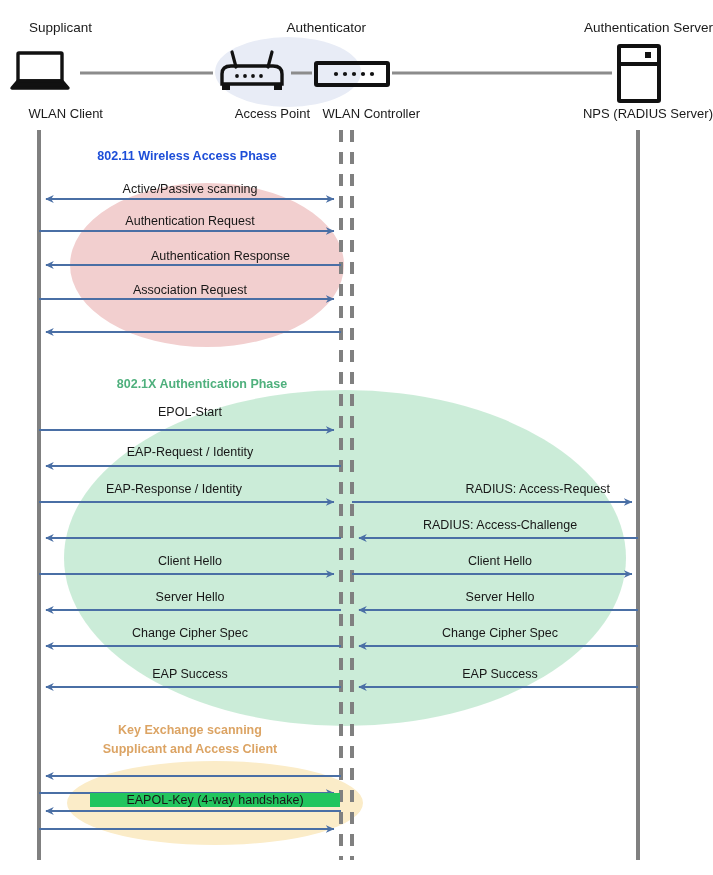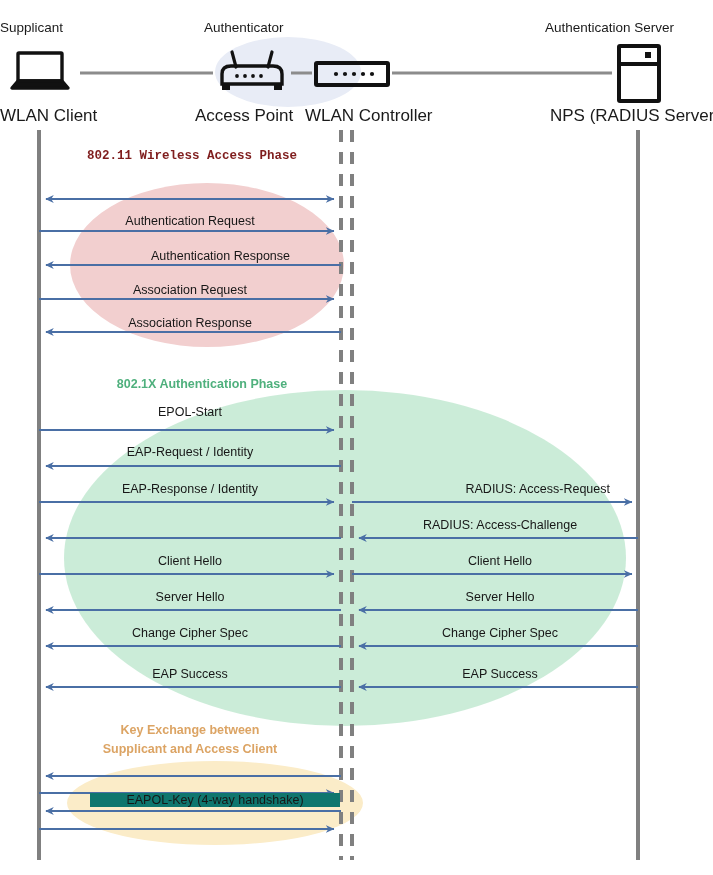--- a/index.html
+++ b/index.html
@@ -23,28 +23,28 @@
     top: 0;
     left: 0;
     width: 713px;
     height: 875px;
   }
   .node-title {
     position: absolute;
     font-size: 13.5px;
     color: #1a1a1a;
     white-space: nowrap;
-    text-align: left;
+    text-align: right;
   }
   .node-sublabel {
     position: absolute;
-    font-size: 17px;
+    font-size: 13px;
     color: #1a1a1a;
     white-space: nowrap;
-    text-align: left;
+    text-align: right;
   }
   .phase-label {
     position: absolute;
     font-size: 12.5px;
     font-weight: bold;
     white-space: nowrap;
     text-align: center;
     line-height: 18px;
   }
   .msg-label {
@@ -144,48 +144,48 @@
 
     <g stroke="#4a6fa5" stroke-width="2">
       <line x1="46" y1="776" x2="341" y2="776" marker-start="url(#arrowL)"></line>
       <line x1="39" y1="793" x2="334" y2="793" marker-end="url(#arrowR)"></line>
       <line x1="46" y1="811" x2="341" y2="811" marker-start="url(#arrowL)"></line>
       <line x1="39" y1="829" x2="334" y2="829" marker-end="url(#arrowR)"></line>
     </g>
   </svg>
 
   <div class="node-title" style="left:0px; top:20px; width:92px;">Supplicant</div>
-  <div class="node-title" style="left:204px; top:20px; width:147px;">Authenticator</div>
+  <div class="node-title" style="left:219px; top:20px; width:147px;">Authenticator</div>
   <div class="node-title" style="left:545px; top:20px; width:168px;">Authentication Server</div>
 
   <div class="node-sublabel" style="left:0px; top:106px; width:103px;">WLAN Client</div>
   <div class="node-sublabel" style="left:195px; top:106px; width:115px;">Access Point</div>
   <div class="node-sublabel" style="left:305px; top:106px; width:115px;">WLAN Controller</div>
   <div class="node-sublabel" style="left:550px; top:106px; width:163px;">NPS (RADIUS Server)</div>
 
-  <div class="phase-label" style="left:87px; top:147px; width:200px; color:#7f1d1d;font-family:Liberation Mono, monospace;">802.11 Wireless Access Phase</div>
+  <div class="phase-label" style="left:87px; top:147px; width:200px; color:#1d4ed8;">802.11 Wireless Access Phase</div>
   <div class="phase-label" style="left:107px; top:375px; width:190px; color:#4fb07d;">802.1X Authentication Phase</div>
-  <div class="phase-label" style="left:95px; top:721px; width:190px; color:#dca464;">Key Exchange between</div>
+  <div class="phase-label" style="left:95px; top:721px; width:190px; color:#dca464;">Key Exchange scanning</div>
   <div class="phase-label" style="left:95px; top:740px; width:190px; color:#dca464;">Supplicant and Access Client</div>
 
+  <div class="msg-label" style="left:90px; top:182px; width:200px;">Active/Passive scanning</div>
   <div class="msg-label" style="left:90px; top:214px; width:200px;">Authentication Request</div>
   <div class="msg-label" style="left:90px; top:249px; width:200px;text-align:right;">Authentication Response</div>
   <div class="msg-label" style="left:90px; top:283px; width:200px;">Association Request</div>
-  <div class="msg-label" style="left:90px; top:316px; width:200px;">Association Response</div>
 
   <div class="msg-label" style="left:90px; top:445px; width:200px;">EAP-Request / Identity</div>
   <div class="msg-label" style="left:90px; top:405px; width:200px;">EPOL-Start</div>
-  <div class="msg-label" style="left:90px; top:482px; width:200px;">EAP-Response / Identity</div>
+  <div class="msg-label" style="left:74px; top:482px; width:200px;">EAP-Response / Identity</div>
   <div class="msg-label" style="left:90px; top:554px; width:200px;">Client Hello</div>
   <div class="msg-label" style="left:90px; top:590px; width:200px;">Server Hello</div>
   <div class="msg-label" style="left:90px; top:626px; width:200px;">Change Cipher Spec</div>
   <div class="msg-label" style="left:90px; top:667px; width:200px;">EAP Success</div>
 
   <div class="msg-label" style="left:390px; top:482px; width:220px;text-align:right;">RADIUS: Access-Request</div>
   <div class="msg-label" style="left:390px; top:518px; width:220px;">RADIUS: Access-Challenge</div>
   <div class="msg-label" style="left:390px; top:554px; width:220px;">Client Hello</div>
   <div class="msg-label" style="left:390px; top:590px; width:220px;">Server Hello</div>
   <div class="msg-label" style="left:390px; top:626px; width:220px;">Change Cipher Spec</div>
   <div class="msg-label" style="left:390px; top:667px; width:220px;">EAP Success</div>
 
-  <div class="msg-label" style="left:90px; top:793px; width:250px; background:#0f766e;">EAPOL-Key (4-way handshake)</div>
+  <div class="msg-label" style="left:90px; top:793px; width:250px; background:#22c55e;">EAPOL-Key (4-way handshake)</div>
 
 </div>
 
 </body></html>

